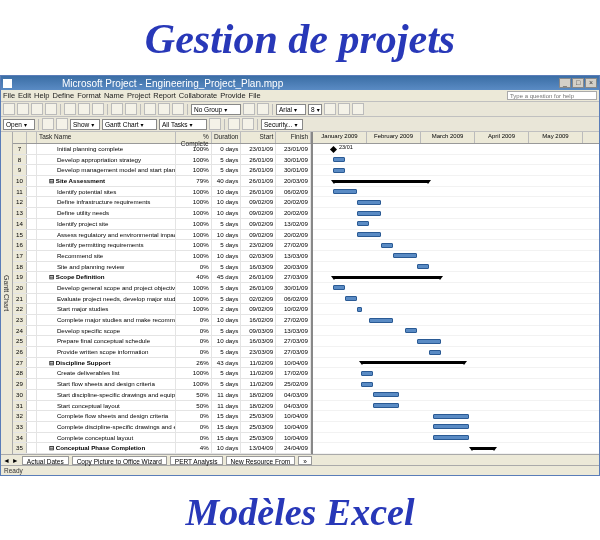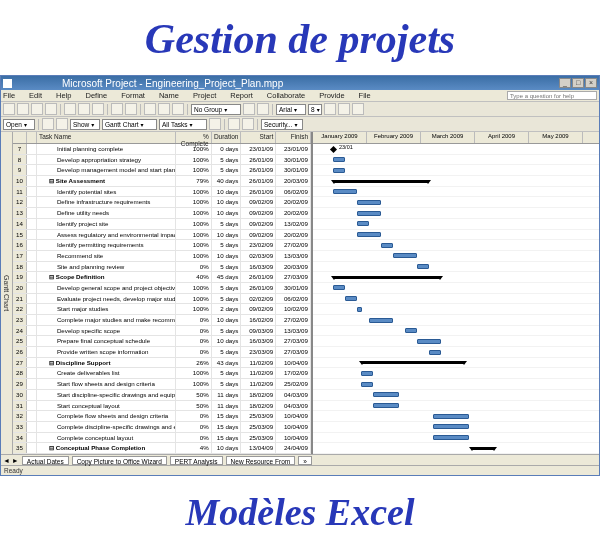--- a/index.html
+++ b/index.html
@@ -16,21 +16,21 @@
 
   .app-window { border: 1px solid #5a7db8; background: #ece9d8; font-size: 7px; }
 
   
   .titlebar { height: 14px; background: linear-gradient(#3b6ea5,#5a8bc4); color: #fff; display: flex; align-items: center; padding: 0 2px; }
   .titlebar .app-icon { width: 9px; height: 9px; background: #fff; margin-right: 3px; }
   .titlebar .title-text { flex: 1; font-size: 10px; padding-left: 47px; }
   .win-btn { width: 12px; height: 10px; background: #d4d0c8; border: 1px solid #888; margin-left: 1px; font-size: 7px; line-height: 8px; text-align: center; color: #333; }
 
   
-  .menubar { height: 12px; background: #ece9d8; display: flex; align-items: center; padding: 0 2px; gap: 14px; border-bottom: 1px solid #c0c0c0; }
+  .menubar { height: 12px; background: #ece9d8; display: flex; align-items: center; padding: 0 2px; gap: 3px; border-bottom: 1px solid #c0c0c0; }
   .menubar span { font-size: 7.5px; color: #222; }
   .help-input { margin-left: auto; width: 90px; height: 9px; border: 1px solid #aaa; background: #fff; font-size: 6px; padding: 0 2px; color: #999; }
 
   
   .toolbar { height: 15px; background: #e9e6d8; border-bottom: 1px solid #c0c0c0; display: flex; align-items: center; padding: 0 2px; gap: 2px; }
   .tb-btn { width: 12px; height: 12px; border: 1px solid #bbb; background: #f4f2e8; }
   .tb-sep { width: 1px; height: 11px; background: #bbb; margin: 0 1px; }
   .tb-select { height: 11px; border: 1px solid #888; background: #fff; font-size: 6.5px; padding: 0 2px; display: flex; align-items: center; }
   .tb-select::after { content: "▾"; margin-left: 2px; font-size: 6px; }
 

